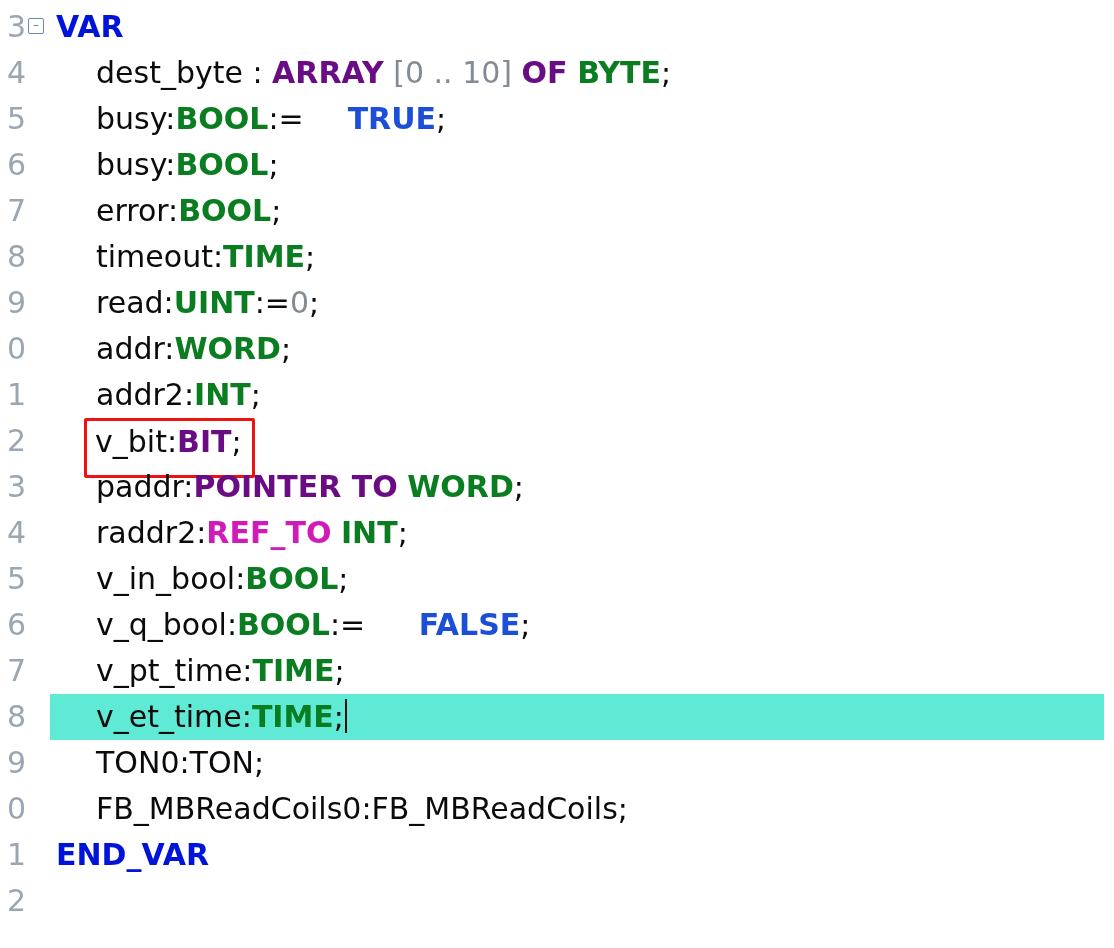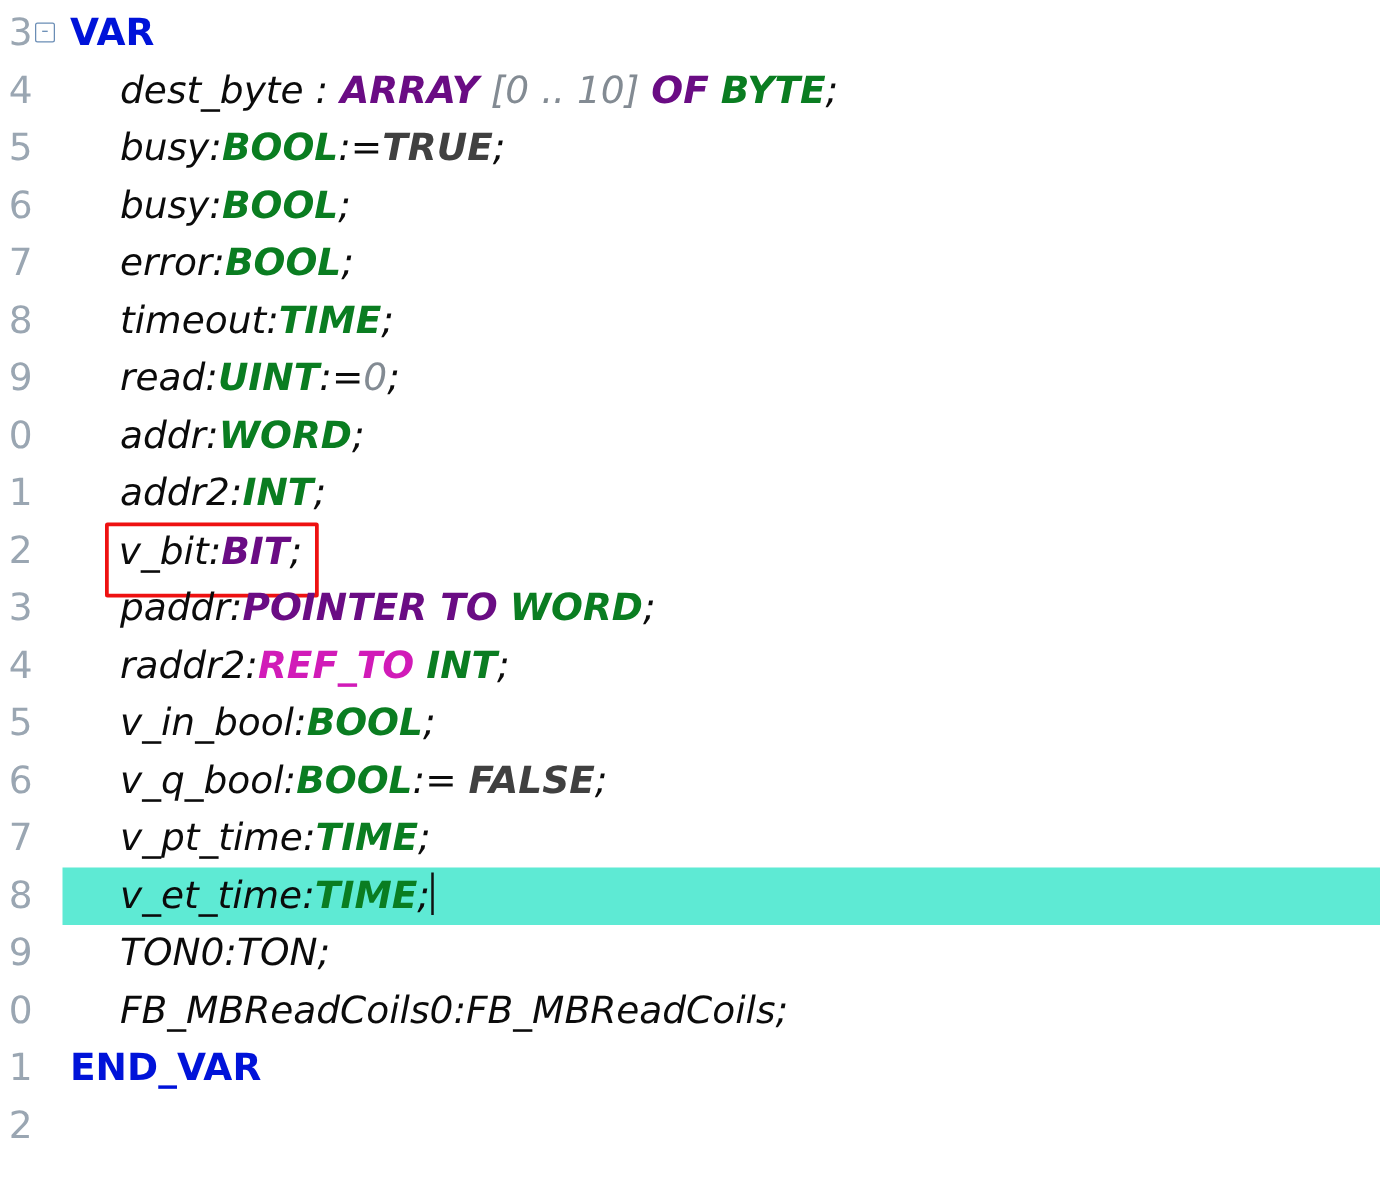--- a/index.html
+++ b/index.html
@@ -3,28 +3,28 @@
 <meta charset="utf-8">
 <style>
   html,body{margin:0;padding:0;background:#fff;}
   body{font-family:"Verdana","DejaVu Sans",sans-serif;font-size:30px;line-height:1.53;color:#222;}
   .wrap{display:flex;}
   .gutter{width:26px;min-width:26px;text-align:right;color:#9aa6b2;padding:4px 0 4px 0;user-select:none;font-size:30px;}
   .gutter div{height:46px;line-height:46px;position:relative;}
   .fold{position:absolute;right:-18px;top:14px;width:14px;height:14px;border:1px solid #6a8db5;background:#fff;color:#3b6a9e;font-size:11px;line-height:12px;text-align:center;border-radius:2px;}
   .code{padding:4px 10px 10px 24px;flex:1;}
   .line{height:46px;line-height:46px;white-space:pre;}
-  .ind{padding-left:46px;font-style:italic;}
+  .ind{padding-left:46px;}
   .ind0{padding-left:6px;}
   .hl{background:#5eead4;}
   .redbox{display:inline-block;border:3px solid #e11;border-radius:2px;padding:0 10px 12px 8px;margin-left:-12px;line-height:42px;height:42px;}
   .cursor{border-left:2px solid #111;display:inline-block;height:34px;vertical-align:-6px;margin-left:1px;}
   
   .kw-blue{color:#0013d9;font-weight:700;}
-  .kw-red{color:#404040;font-weight:700;}
+  .kw-red{color:#1d4ed8;font-weight:700;margin-left:44px;}
   .ty-green{color:#0a7d21;font-weight:700;}
   .ty-purple{color:#6a0c84;font-weight:700;}
   .ty-mag{color:#d11bb8;font-weight:700;margin-top:20px;}
   .plain{color:#0b0b0b;}
   .gray{color:#838b93;}
   .b{font-weight:700;}
 </style>
 </head>
 <body>
 

